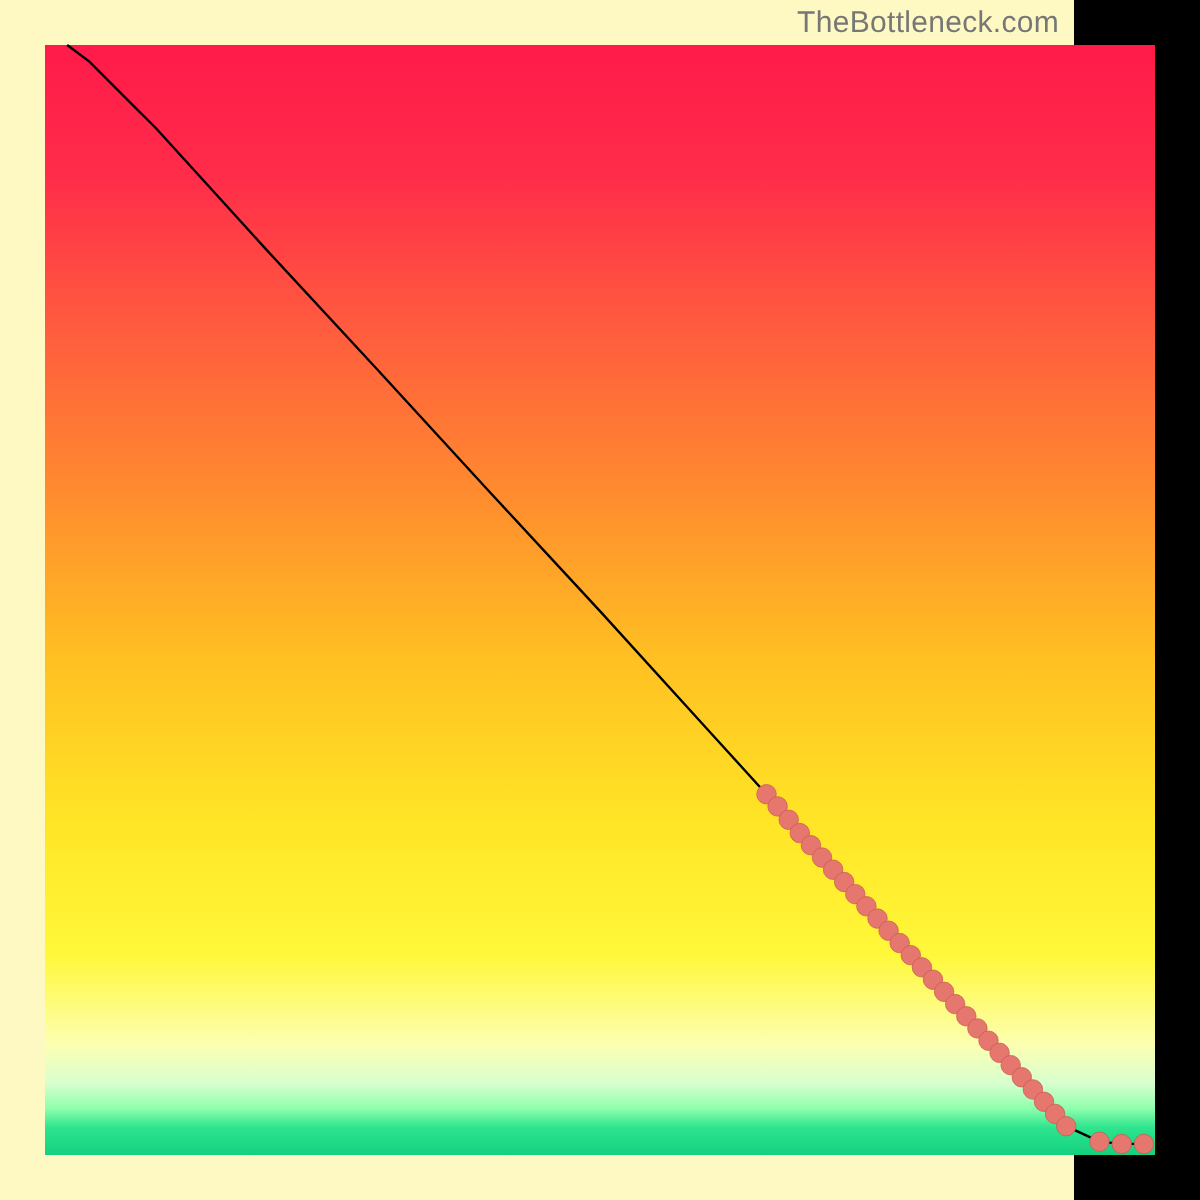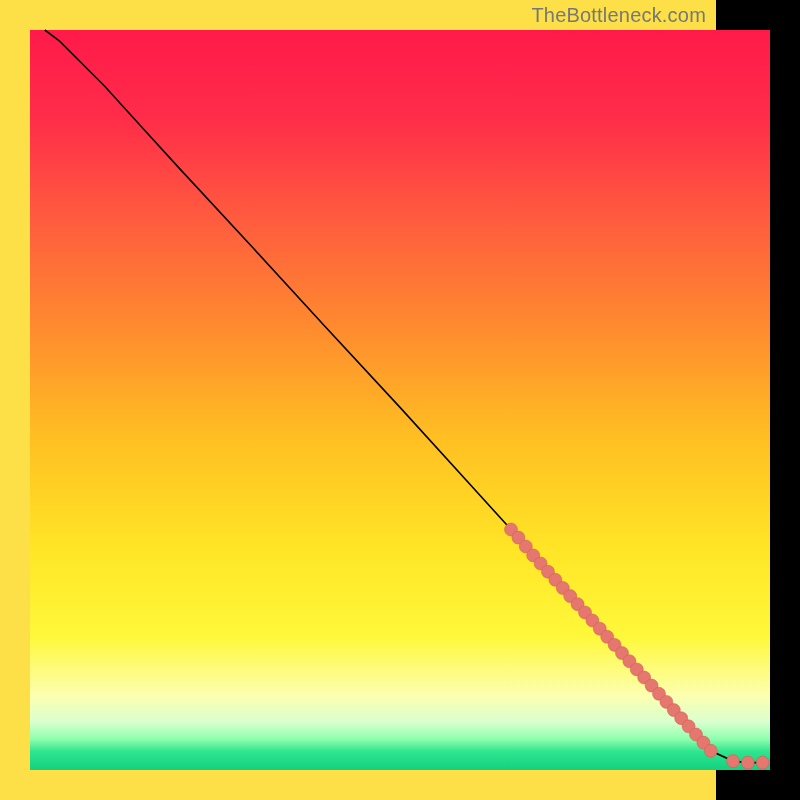--- a/index.html
+++ b/index.html
@@ -8,21 +8,21 @@
     width: 800px;
     height: 800px;
     background: #000;
     overflow: hidden;
     font-family: Arial, Helvetica, sans-serif;
   }
   .outer {
     position: relative;
     width: 716px;
     height: 800px;
-    background: #fde047;
+    background: #fef9c3;
   }
   .attribution {
     position: absolute;
     top: 4px;
     right: 10px;
     color: #777;
     font-size: 20px;
     font-weight: 500;
     letter-spacing: 0.2px;
   }

